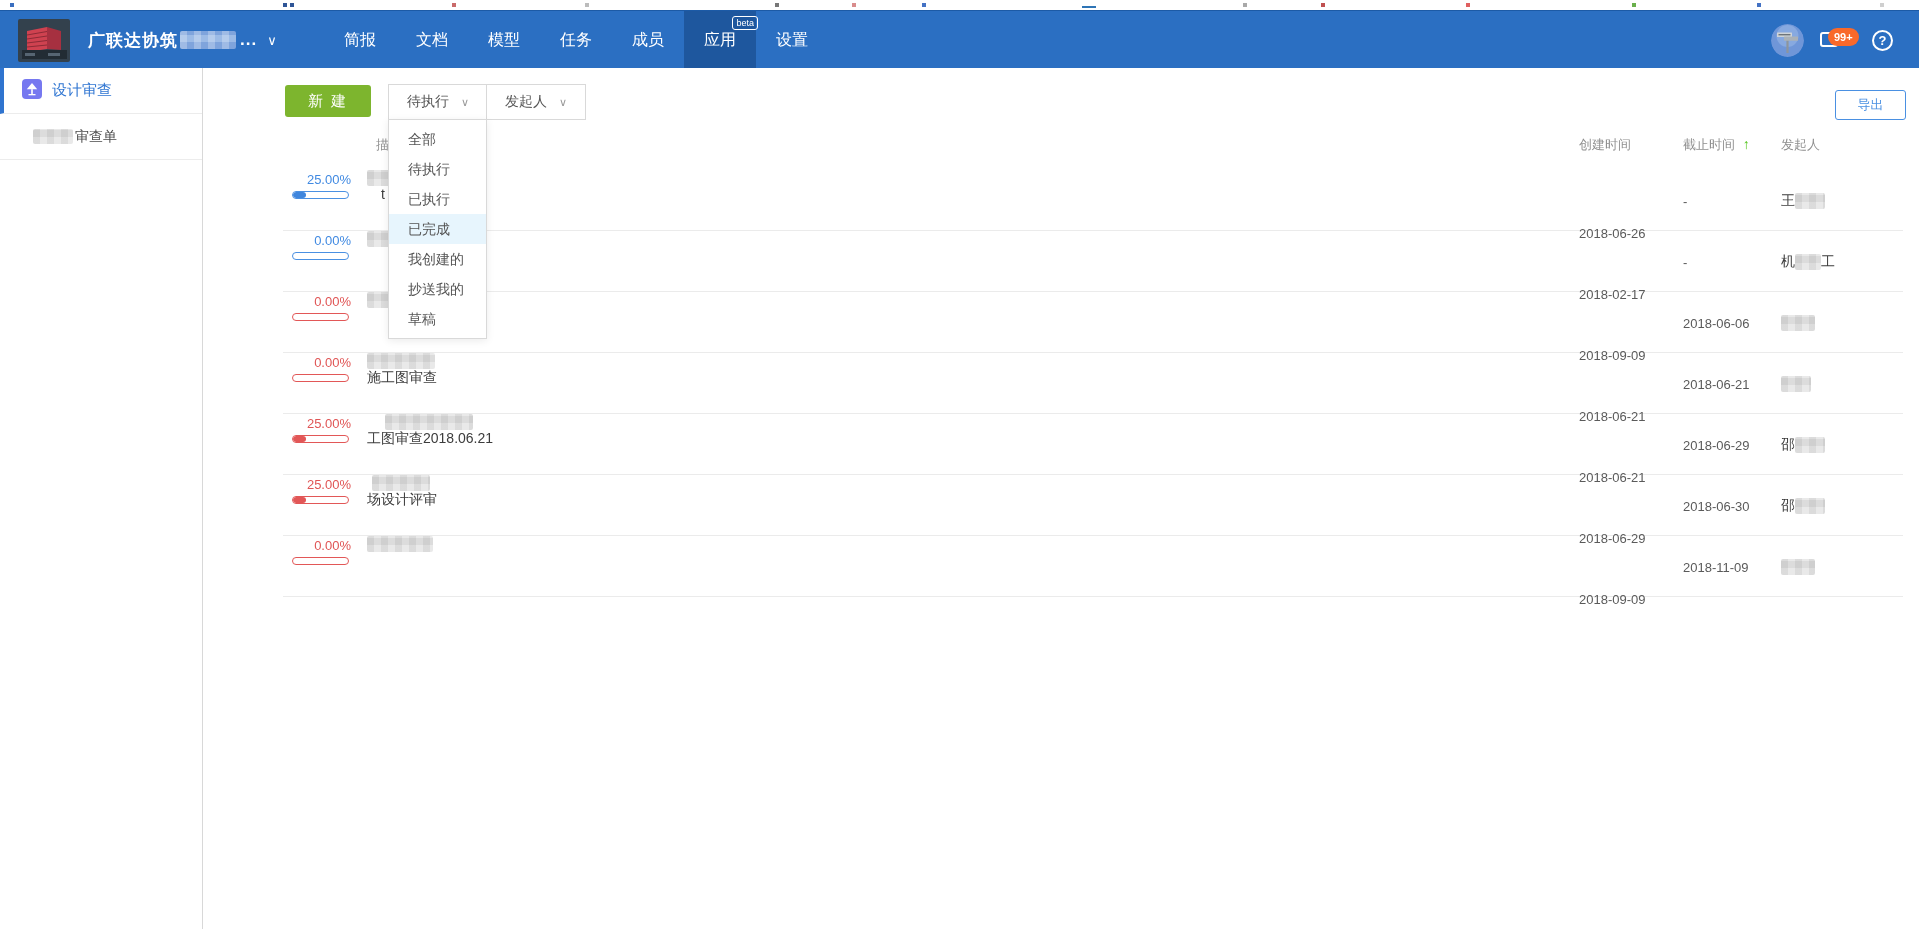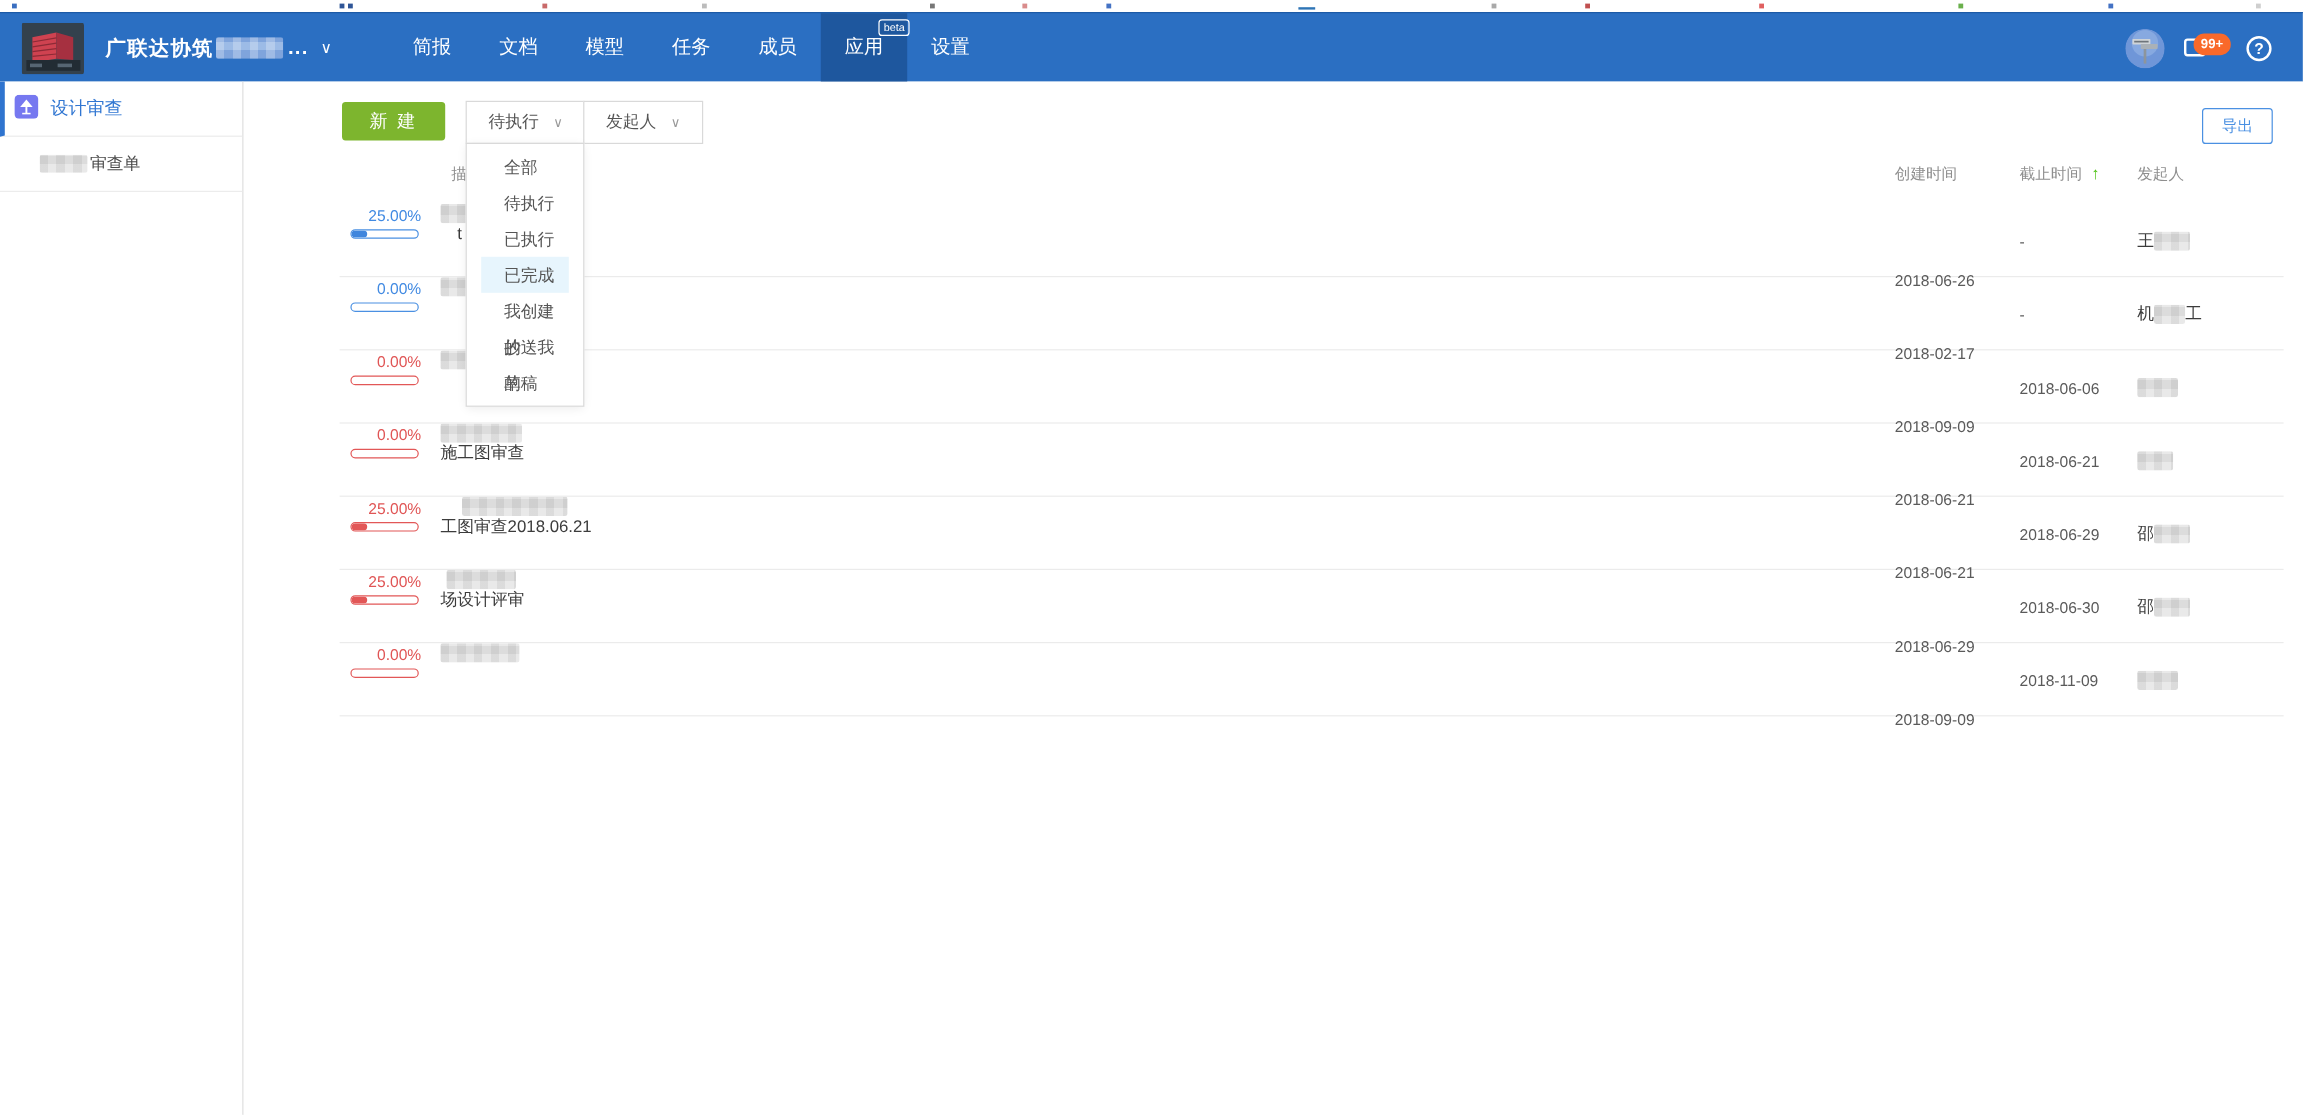--- a/index.html
+++ b/index.html
@@ -37,43 +37,43 @@
     border:2px solid #fff; border-radius:3px; }
   .notif .count { position:absolute; left:8px; top:0; background:#f9692a; color:#fff;
     font-size:11px; line-height:16px; padding:1px 6px; border-radius:9px; font-weight:bold; }
   .help { width:21px; height:21px; border:2px solid #fff; border-radius:50%; text-align:center;
     line-height:18px; font-size:13px; font-weight:bold; cursor:pointer; }
 
   
   .sidebar { position:absolute; left:0; top:68px; width:203px; height:861px; background:#fff;
     border-right:1px solid #d8d8d8; }
   .side-item { position:relative; border-bottom:1px solid #ececec; display:flex; align-items:center; cursor:pointer; }
-  .side-item.active { height:46px; border-left:4px solid #2f74cf; padding-left:8px;
+  .side-item.active { height:46px; border-left:4px solid #2f74cf; padding-left:18px;
     color:#3076d2; font-size:15px; }
   .side-item.active .side-icon { margin-right:10px; }
   .side-item.sub { height:46px; padding-left:33px; font-size:14px; color:#4a4a4a; }
   .side-item.sub .px { margin-right:2px; height:15px; }
 
   
   .main { position:absolute; left:203px; top:68px; width:1716px; height:861px; background:#fff; }
   .btn-new { position:absolute; left:82px; top:17px; width:86px; height:32px; background:#7db52e;
     border:none; border-radius:3px; color:#fff; font-size:15px; cursor:pointer;
     font-family:inherit; letter-spacing:2px; }
   .filter-box { position:absolute; top:16px; height:36px; border:1px solid #d9d9d9; background:#fff;
     font-size:14px; color:#555; display:flex; align-items:center; padding-left:18px; cursor:pointer; }
   .filter-status { left:185px; width:99px; }
   .filter-initiator { left:283px; width:100px; }
   .chevron { color:#999; font-size:11px; margin-left:12px; }
-  .btn-export { position:absolute; left:1632px; top:22px; width:59px; height:30px; background:#fff;
+  .btn-export { position:absolute; left:1632px; top:22px; width:71px; height:30px; background:#fff;
     border:1px solid #4a90e2; border-radius:3px; color:#4a90e2; font-size:13px; cursor:pointer;
     font-family:inherit; }
 
   
   .menu { position:absolute; left:185px; top:51px; width:99px; background:#fff;
-    border:1px solid #d9d9d9; box-shadow:0 2px 8px rgba(0,0,0,0.08); z-index:20; padding:4px 12px; }
+    border:1px solid #d9d9d9; box-shadow:0 2px 8px rgba(0,0,0,0.08); z-index:20; padding:4px 0; }
   .menu-opt { height:30px; line-height:30px; padding-left:19px; font-size:14px; color:#555; cursor:pointer; }
   .menu-opt.hl { background:#e7f5fd; }
 
   
   .table-wrap { position:absolute; left:80px; top:68px; width:1620px; }
   .thead { position:relative; height:34px; font-size:13px; color:#8f8f8f; }
   .thead .th { position:absolute; top:0; }
   .th-desc { left:93px; }
   .th-created { left:1296px; }
   .th-deadline { left:1400px; }

